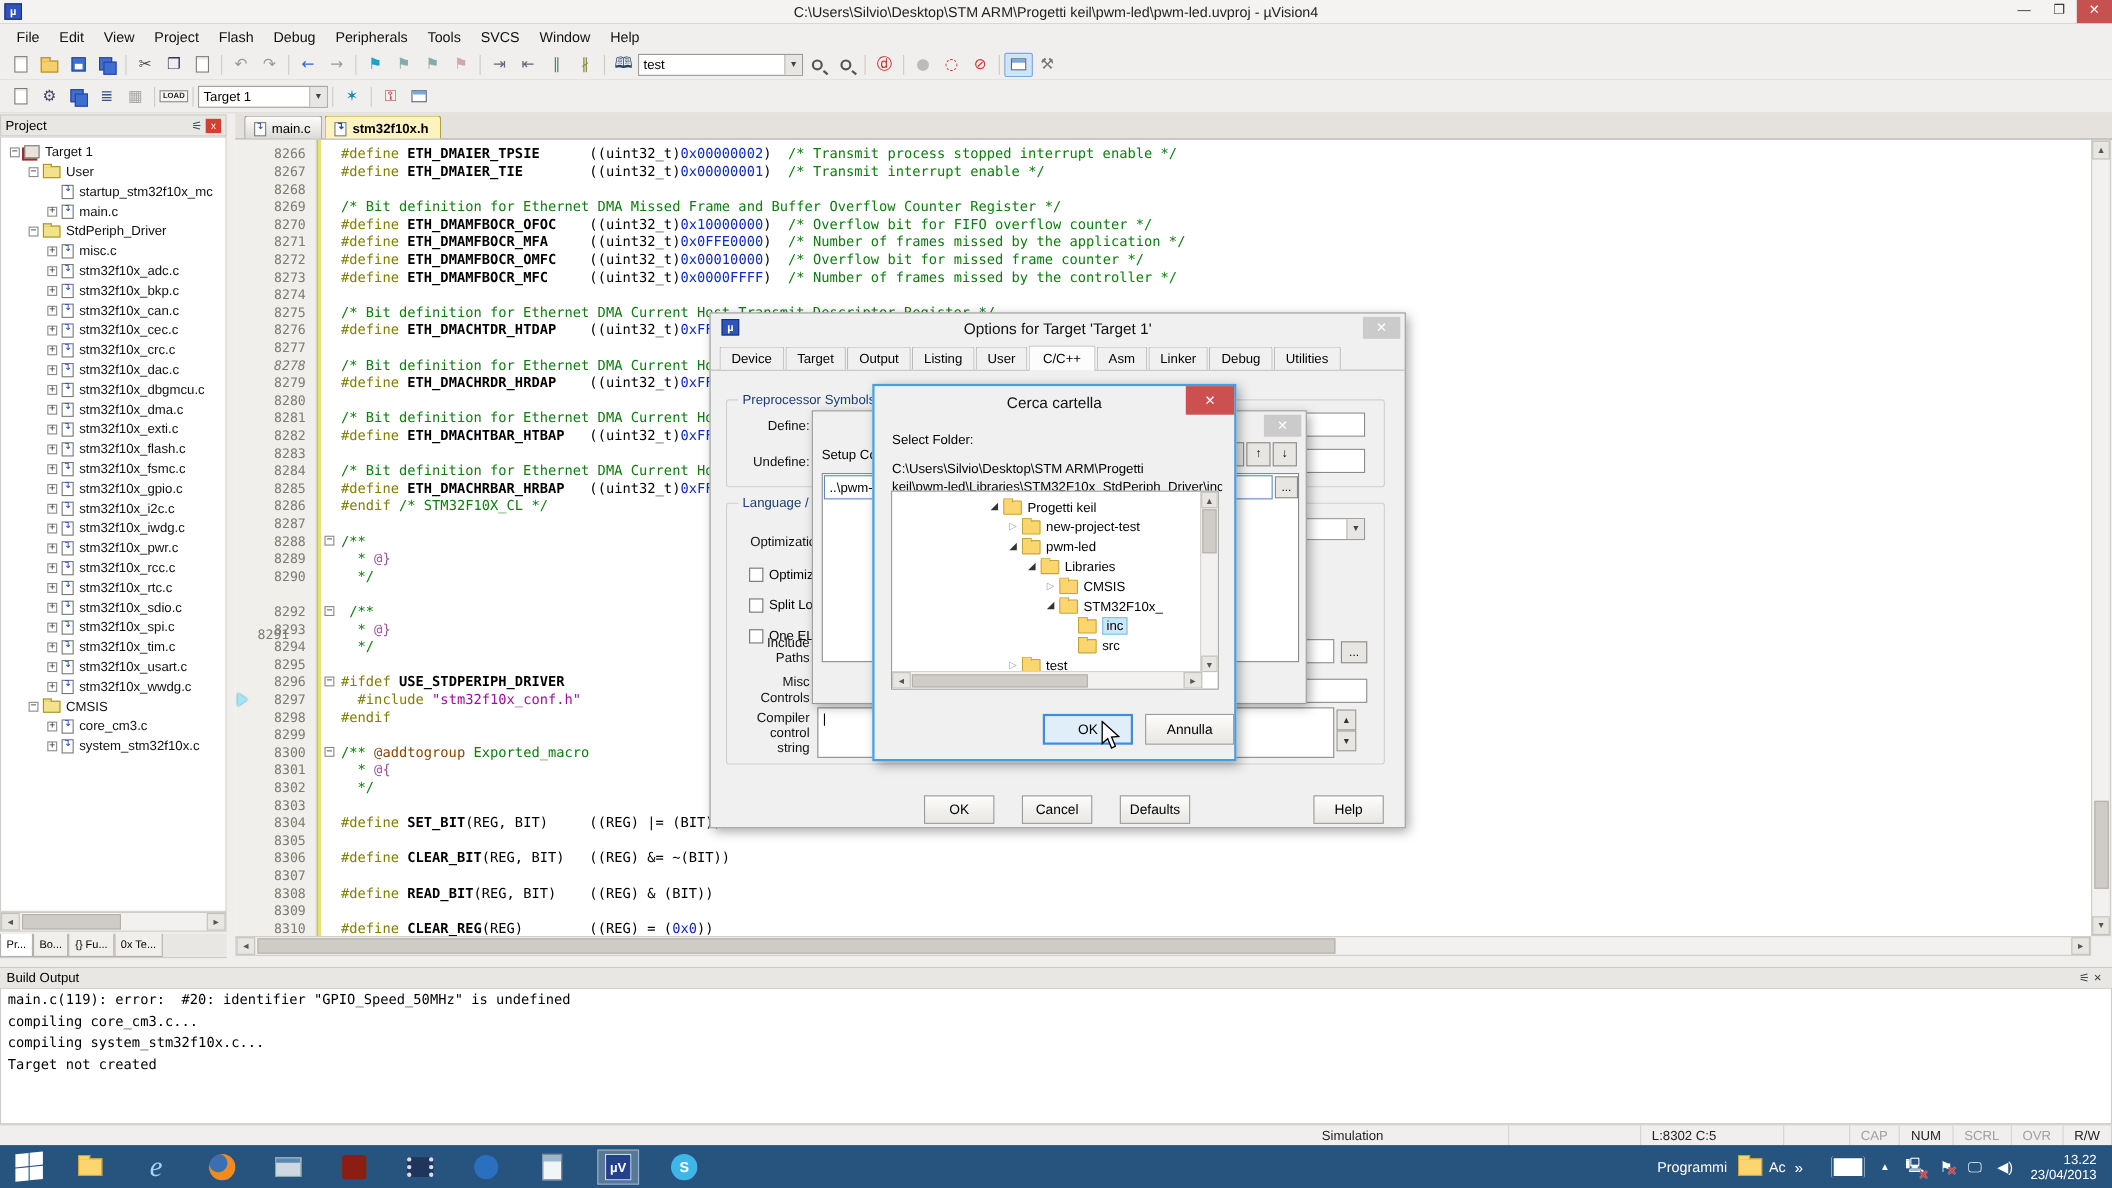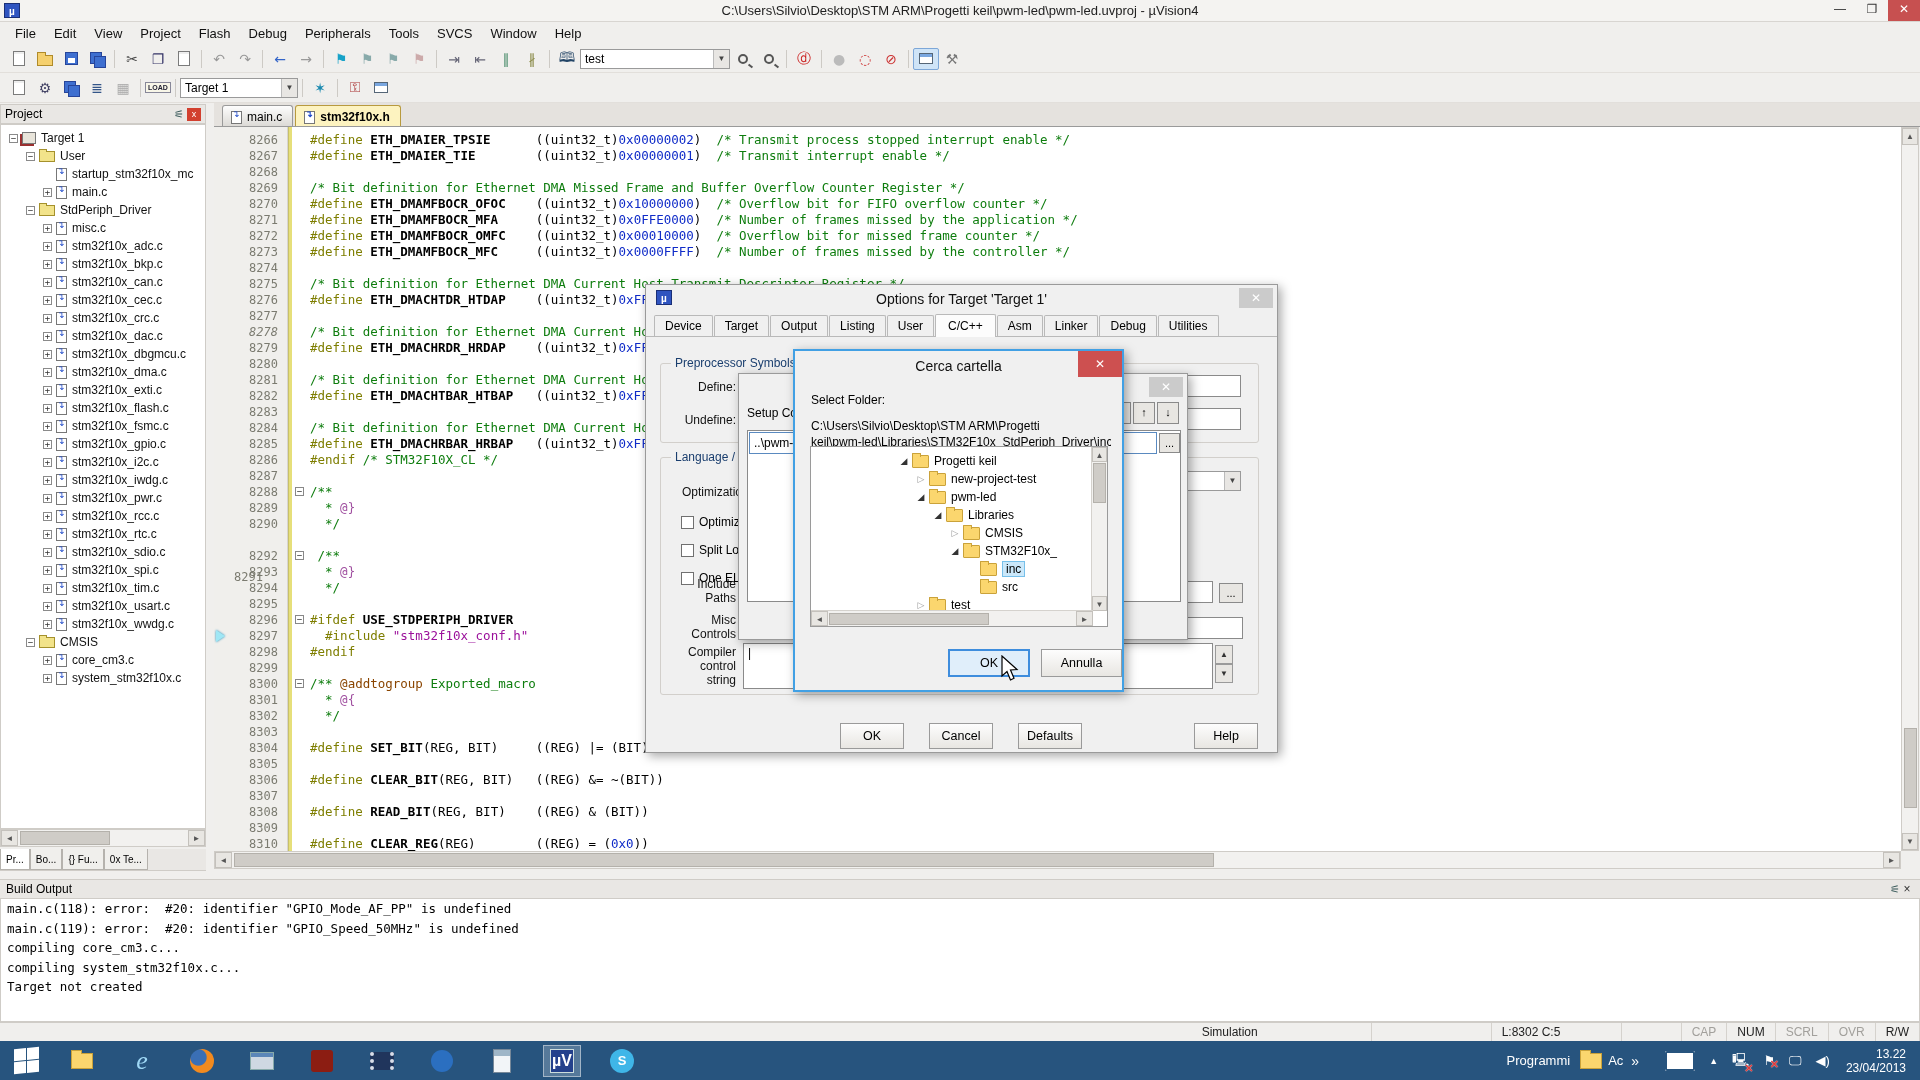--- a/index.html
+++ b/index.html
@@ -594,21 +594,20 @@
   <div class="hbtn" style="margin-left:auto;">►</div>
 </div>
 
 <div class="abs" id="bo-header">
   <span>Build Output</span>
   <span style="flex:1"></span>
   <span class="mini-pin">⚟</span>
   <span style="width:14px;text-align:center;color:#333;">×</span>
 </div>
 <div class="abs" id="bo-body">
-    <div class="boline">main.c(118): error:  #20: identifier "GPIO_Mode_AF_PP" is undefined</div>
     <div class="boline">main.c(119): error:  #20: identifier "GPIO_Speed_50MHz" is undefined</div>
     <div class="boline">compiling core_cm3.c...</div>
     <div class="boline">compiling system_stm32f10x.c...</div>
     <div class="boline">Target not created</div>
   </div>
 
 <div class="abs" id="statusbar">
   <div style="flex:1"></div>
   <div class="sb-cell" style="width:180px;">Simulation</div>
   <div class="sb-cell" style="width:120px;"></div>
@@ -649,21 +648,21 @@
       <div class="tkicon">
         <span style="width: 24px; height: 18px; background: rgb(32, 53, 92); border-left: 4px dotted rgb(216, 221, 232); border-right: 4px dotted rgb(216, 221, 232);"></span>
       </div>
       <div class="tkicon">
         <span style="width: 22px; height: 22px; border-radius: 50%; background: rgb(43, 111, 192);"></span>
       </div>
       <div class="tkicon">
         <span style="width: 18px; height: 24px; background: rgb(242, 245, 248); box-shadow: rgb(159, 182, 200) 0px 6px 0px inset; border: 1px solid rgb(119, 136, 153);"></span>
       </div>
       <div class="tkicon hl">
-        <span style="width: 24px; height: 24px; background: rgb(36, 65, 140); color: rgb(255, 255, 255); font-size: 16px; font-weight: bold; display: flex; align-items: center; justify-content: center; border: 1px solid rgb(204, 221, 221);">µV</span>
+        <span style="width: 24px; height: 24px; background: rgb(36, 65, 140); color: rgb(255, 255, 255); font-size: 12px; font-weight: bold; display: flex; align-items: center; justify-content: center; border: 1px solid rgb(204, 221, 221);">µV</span>
       </div>
       <div class="tkicon">
         <span style="width: 24px; height: 24px; border-radius: 50%; background: rgb(63, 182, 232); color: rgb(255, 255, 255); font-weight: bold; display: flex; align-items: center; justify-content: center;">S</span>
       </div>
     </div>
   <div style="flex:1"></div>
   <span style="font-size:13px;">Programmi</span>
   <span class="tk-folder" style="margin:0 6px 0 10px;"></span>
   <span>Ac</span>
   <span style="margin:0 8px;font-size:14px;">»</span>

